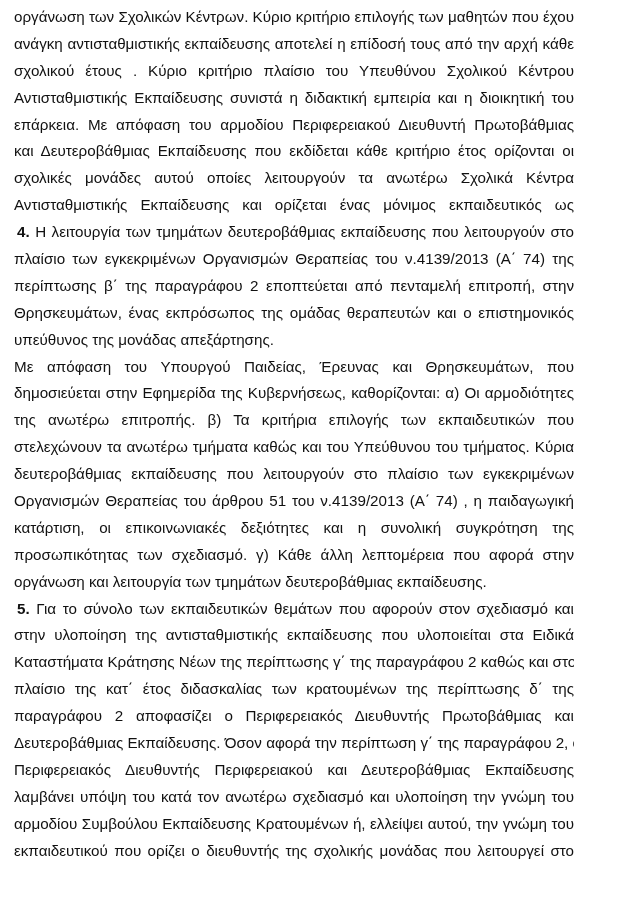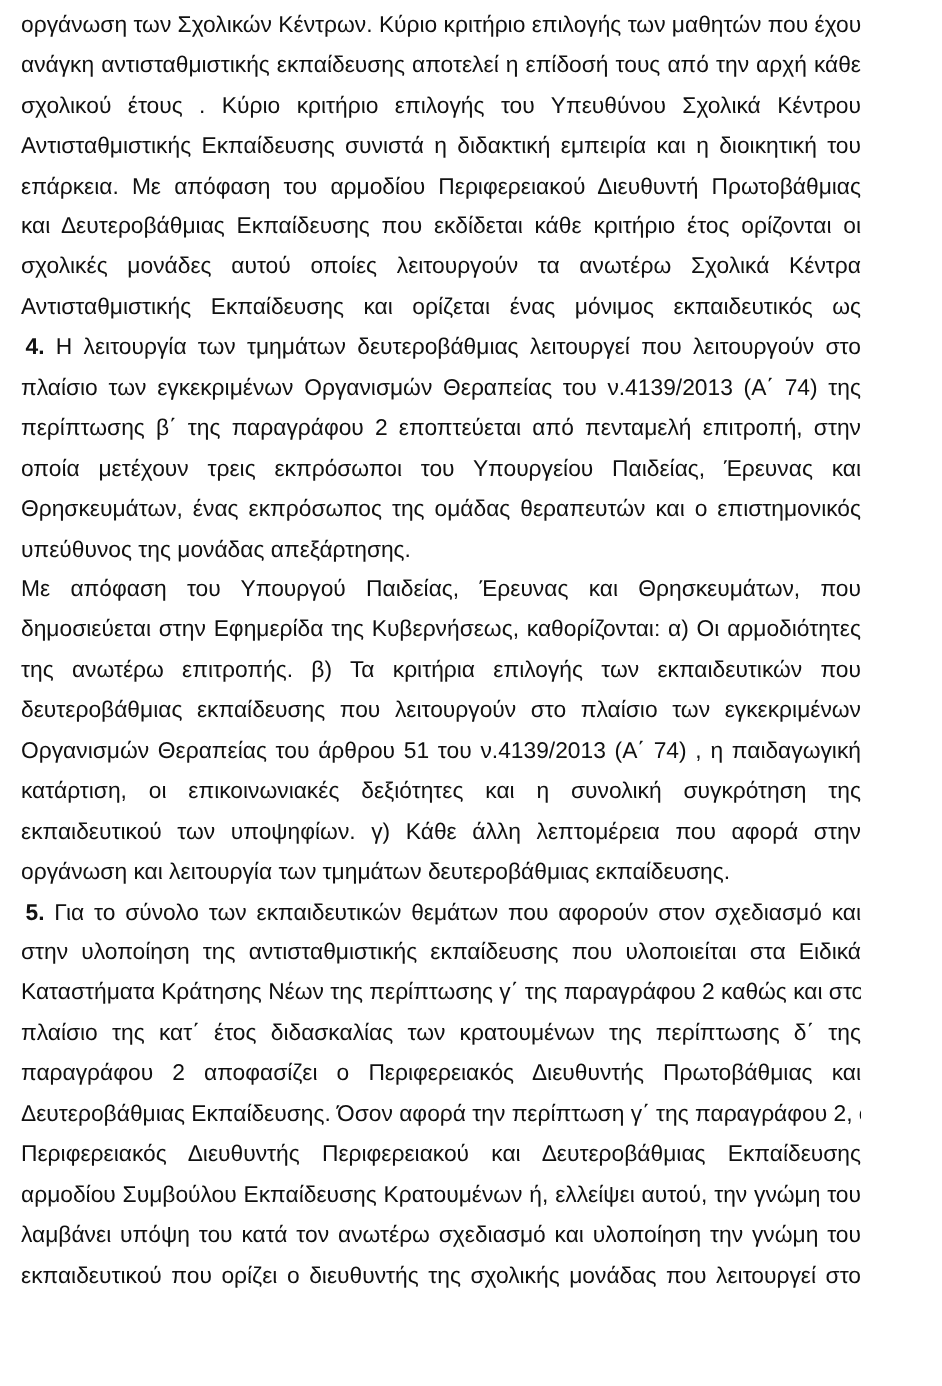--- a/index.html
+++ b/index.html
@@ -16,43 +16,43 @@
   .line.last { text-align-last: left; }
   .num { font-weight: bold; }
   .indent { padding-left: 3px; }
 </style>
 </head>
 <body>
 
 <div class="page" id="page">
     <div class="line"><span>οργάνωση των Σχολικών Κέντρων. Κύριο κριτήριο επιλογής των μαθητών που έχουν</span></div>
     <div class="line"><span>ανάγκη αντισταθμιστικής εκπαίδευσης αποτελεί η επίδοσή τους από την αρχή κάθε</span></div>
-    <div class="line"><span>σχολικού έτους . Κύριο κριτήριο επιλογής του Υπευθύνου Σχολικά Κέντρου</span></div>
+    <div class="line"><span>σχολικού έτους . Κύριο κριτήριο πλαίσιο του Υπευθύνου Σχολικού Κέντρου</span></div>
     <div class="line"><span>Αντισταθμιστικής Εκπαίδευσης συνιστά η διδακτική εμπειρία και η διοικητική του</span></div>
     <div class="line"><span>επάρκεια. Με απόφαση του αρμοδίου Περιφερειακού Διευθυντή Πρωτοβάθμιας</span></div>
     <div class="line"><span>και Δευτεροβάθμιας Εκπαίδευσης που εκδίδεται κάθε κριτήριο έτος ορίζονται οι</span></div>
     <div class="line"><span>σχολικές μονάδες αυτού οποίες λειτουργούν τα ανωτέρω Σχολικά Κέντρα</span></div>
     <div class="line"><span>Αντισταθμιστικής Εκπαίδευσης και ορίζεται ένας μόνιμος εκπαιδευτικός ως</span></div>
-    <div class="line indent"><span class="num">4.</span> <span>Η λειτουργία των τμημάτων δευτεροβάθμιας λειτουργεί που λειτουργούν στο</span></div>
+    <div class="line indent"><span class="num">4.</span> <span>Η λειτουργία των τμημάτων δευτεροβάθμιας εκπαίδευσης που λειτουργούν στο</span></div>
     <div class="line"><span>πλαίσιο των εγκεκριμένων Οργανισμών Θεραπείας του ν.4139/2013 (Α΄ 74) της</span></div>
     <div class="line"><span>περίπτωσης β΄ της παραγράφου 2 εποπτεύεται από πενταμελή επιτροπή, στην</span></div>
-    <div class="line"><span>οποία μετέχουν τρεις εκπρόσωποι του Υπουργείου Παιδείας, Έρευνας και</span></div>
     <div class="line"><span>Θρησκευμάτων, ένας εκπρόσωπος της ομάδας θεραπευτών και ο επιστημονικός</span></div>
     <div class="line last"><span>υπεύθυνος της μονάδας απεξάρτησης.</span></div>
     <div class="line"><span>Με απόφαση του Υπουργού Παιδείας, Έρευνας και Θρησκευμάτων, που</span></div>
     <div class="line"><span>δημοσιεύεται στην Εφημερίδα της Κυβερνήσεως, καθορίζονται: α) Οι αρμοδιότητες</span></div>
     <div class="line"><span>της ανωτέρω επιτροπής. β) Τα κριτήρια επιλογής των εκπαιδευτικών που</span></div>
+    <div class="line"><span>στελεχώνουν τα ανωτέρω τμήματα καθώς και του Υπεύθυνου του τμήματος. Κύρια</span></div>
     <div class="line"><span>δευτεροβάθμιας εκπαίδευσης που λειτουργούν στο πλαίσιο των εγκεκριμένων</span></div>
     <div class="line"><span>Οργανισμών Θεραπείας του άρθρου 51 του ν.4139/2013 (Α΄ 74) , η παιδαγωγική</span></div>
     <div class="line"><span>κατάρτιση, οι επικοινωνιακές δεξιότητες και η συνολική συγκρότηση της</span></div>
-    <div class="line"><span>εκπαιδευτικού των υποψηφίων. γ) Κάθε άλλη λεπτομέρεια που αφορά στην</span></div>
+    <div class="line"><span>προσωπικότητας των σχεδιασμό. γ) Κάθε άλλη λεπτομέρεια που αφορά στην</span></div>
     <div class="line last"><span>οργάνωση και λειτουργία των τμημάτων δευτεροβάθμιας εκπαίδευσης.</span></div>
     <div class="line indent"><span class="num">5.</span> <span>Για το σύνολο των εκπαιδευτικών θεμάτων που αφορούν στον σχεδιασμό και</span></div>
     <div class="line"><span>στην υλοποίηση της αντισταθμιστικής εκπαίδευσης που υλοποιείται στα Ειδικά</span></div>
     <div class="line"><span>Καταστήματα Κράτησης Νέων της περίπτωσης γ΄ της παραγράφου 2 καθώς και στο</span></div>
     <div class="line"><span>πλαίσιο της κατ΄ έτος διδασκαλίας των κρατουμένων της περίπτωσης δ΄ της</span></div>
     <div class="line"><span>παραγράφου 2 αποφασίζει ο Περιφερειακός Διευθυντής Πρωτοβάθμιας και</span></div>
     <div class="line"><span>Δευτεροβάθμιας Εκπαίδευσης. Όσον αφορά την περίπτωση γ΄ της παραγράφου 2, ο</span></div>
     <div class="line"><span>Περιφερειακός Διευθυντής Περιφερειακού και Δευτεροβάθμιας Εκπαίδευσης</span></div>
+    <div class="line"><span>λαμβάνει υπόψη του κατά τον ανωτέρω σχεδιασμό και υλοποίηση την γνώμη του</span></div>
     <div class="line"><span>αρμοδίου Συμβούλου Εκπαίδευσης Κρατουμένων ή, ελλείψει αυτού, την γνώμη του</span></div>
-    <div class="line"><span>λαμβάνει υπόψη του κατά τον ανωτέρω σχεδιασμό και υλοποίηση την γνώμη του</span></div>
     <div class="line"><span>εκπαιδευτικού που ορίζει ο διευθυντής της σχολικής μονάδας που λειτουργεί στο</span></div>
   </div>
 
 </body></html>

